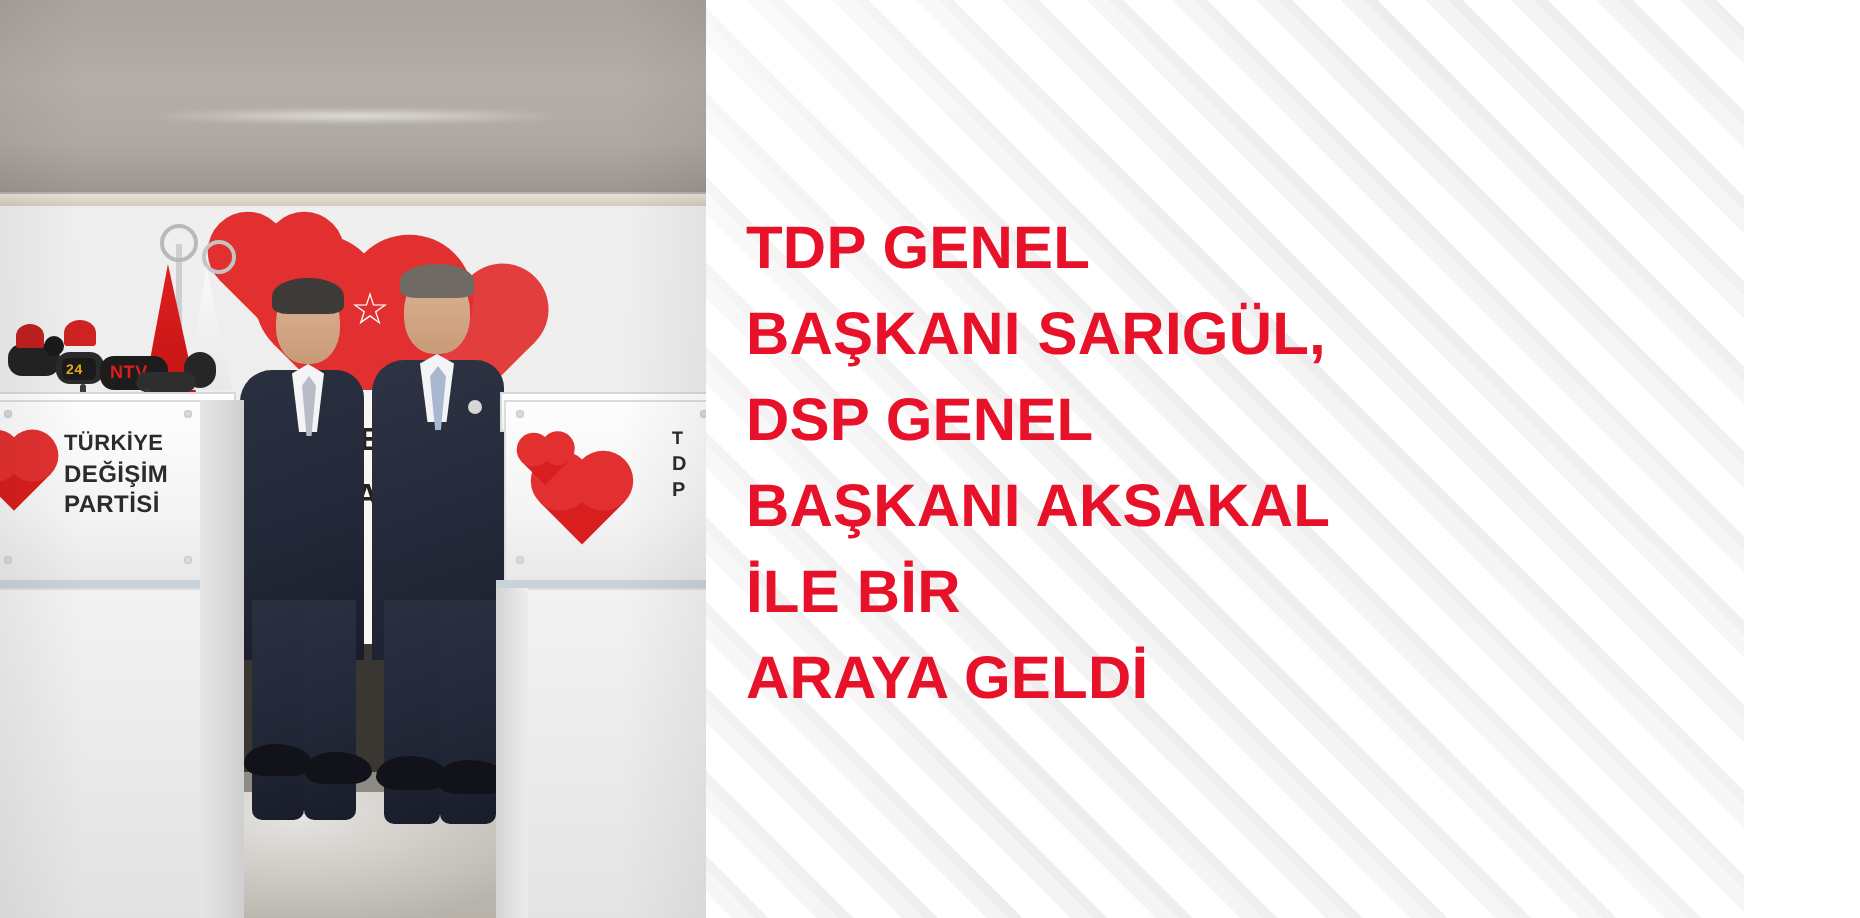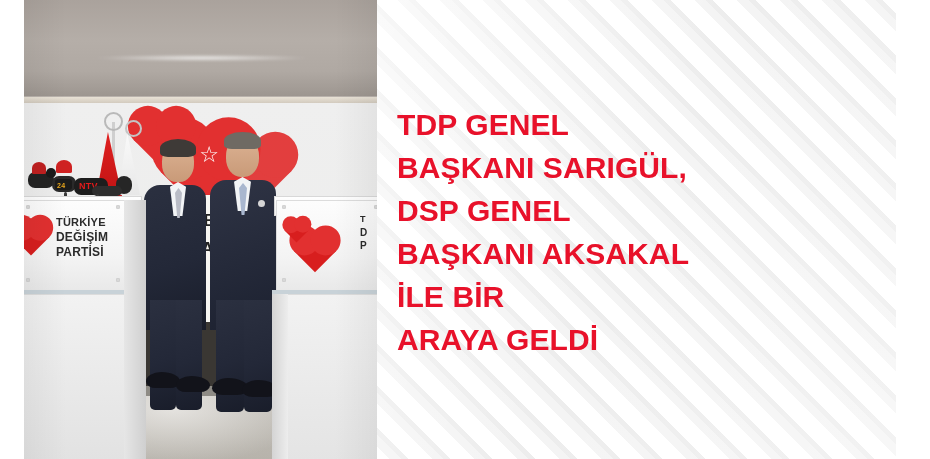--- a/index.html
+++ b/index.html
@@ -13,21 +13,20 @@
     overflow: hidden;
     font-family: "Liberation Sans", sans-serif;
   }
 
   #card {
     position: relative;
     width: 872px;
     height: 459px;
     overflow: hidden;
     background: #84cc16;
-    margin-left: 24px;
   }
 
   
   #photo {
     position: absolute;
     left: 0;
     top: 0;
     width: 353px;
     height: 459px;
     overflow: hidden;

